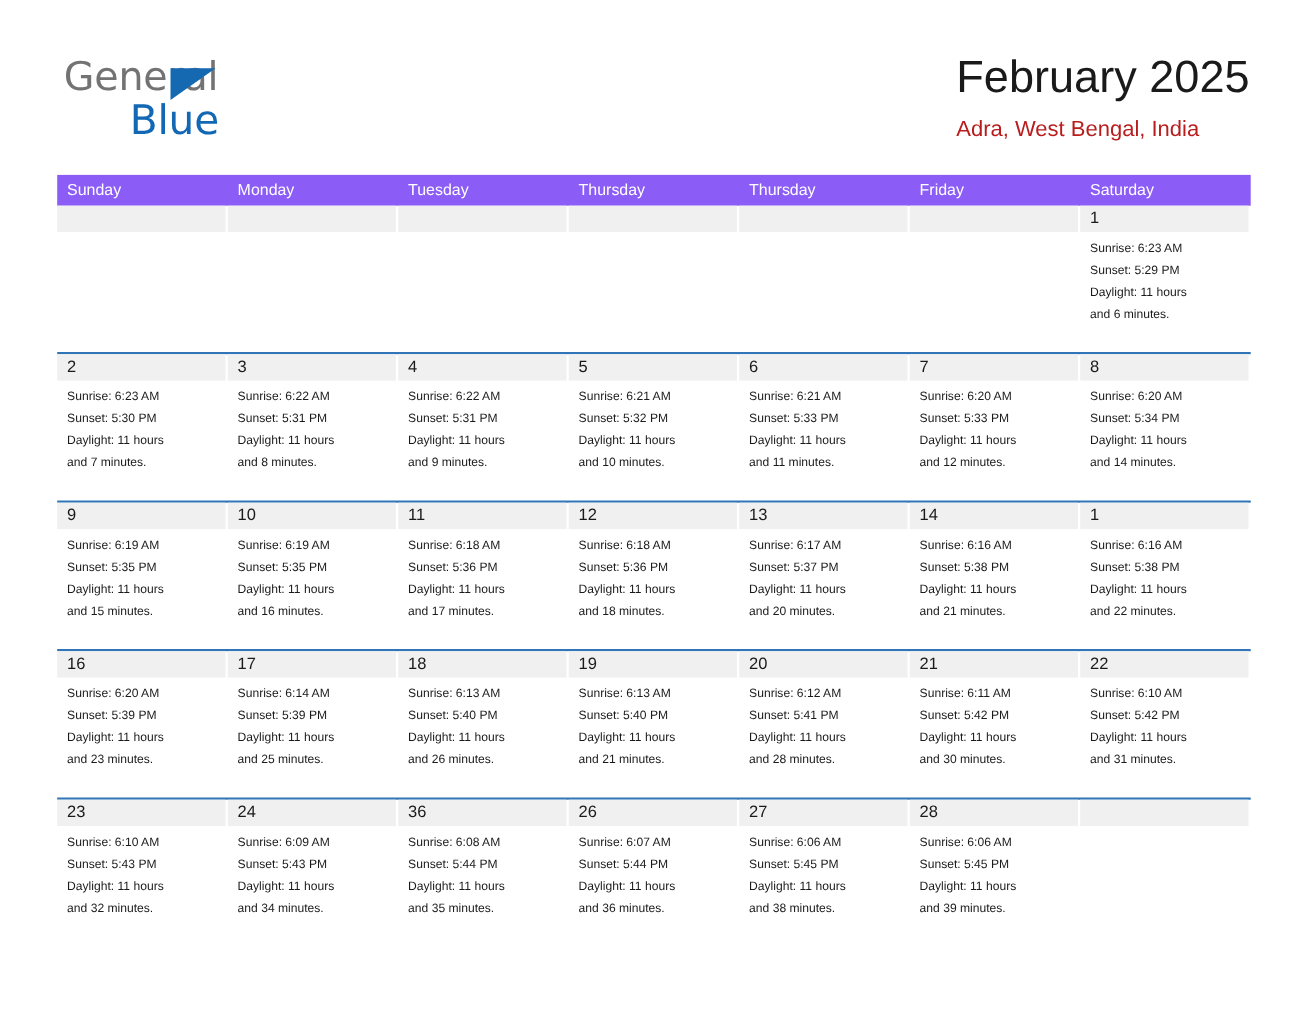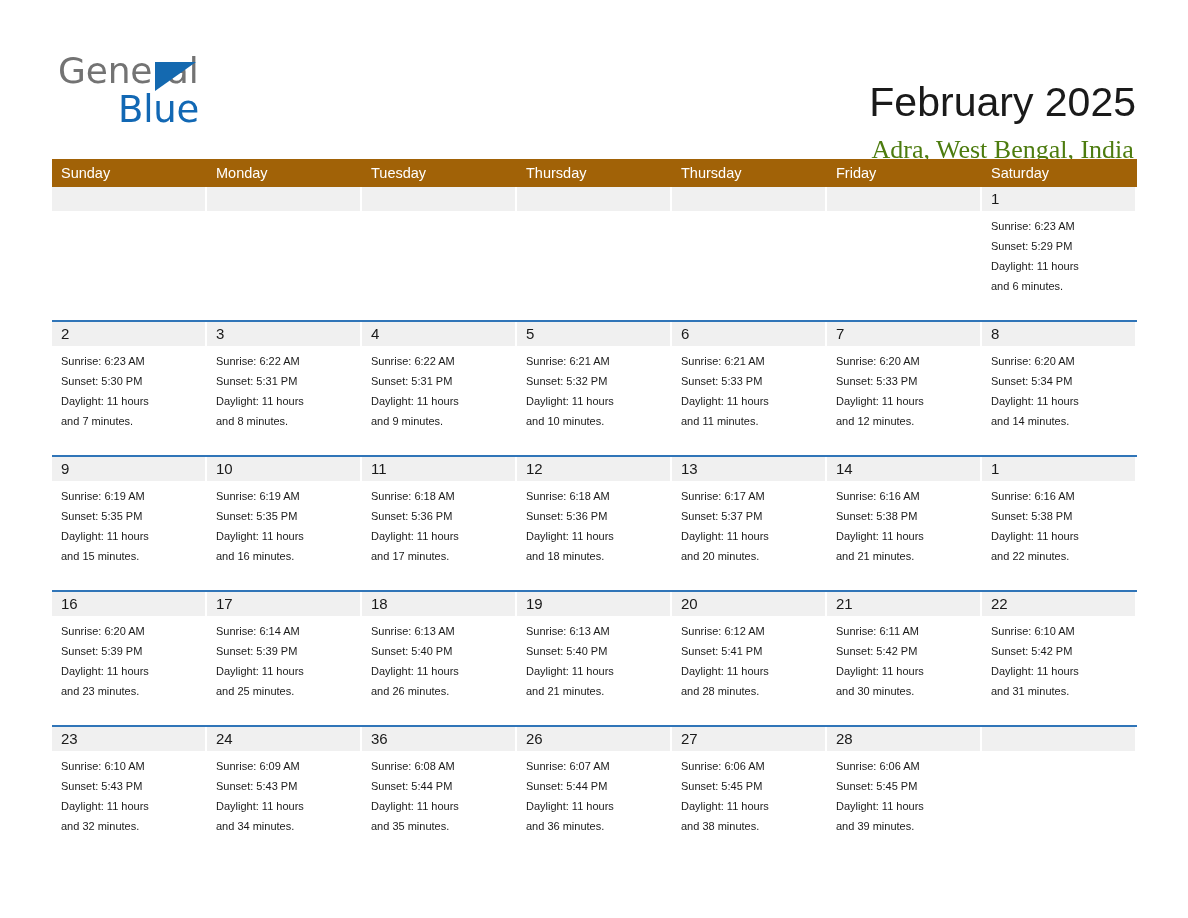--- a/index.html
+++ b/index.html
@@ -64,51 +64,49 @@
     line-height: 44px;
     letter-spacing: -0.2px;
     color: #1268b4;
     font-family: "DejaVu Sans", sans-serif;
     font-weight: 400;
   }
   .title-wrap {
     position: absolute;
     right: 0;
     top: 0;
-    text-align: center;
-    margin-top: 32px;
+    text-align: left;
   }
   .cal-title {
     font-size: 41px;
     line-height: 52px;
     color: #1a1a1a;
     font-weight: 400;
     white-space: nowrap;
   }
   .cal-sub {
     margin-top: 8px;
-    font-size: 26px;
+    font-size: 20px;
     line-height: 28px;
-    color: #4d7c0f;
+    color: #b91c1c;
     font-weight: 400;
     white-space: nowrap;
-    font-family: Liberation Serif, serif;
   }
 
   
   .calendar {
     position: absolute;
     left: 52px;
     top: 159px;
     width: 1085px;
   }
   .weekhead {
     display: flex;
     width: 100%;
-    background: #a16207;
+    background: #8b5cf6;
     height: 28px;
   }
   .weekhead .hcell {
     flex: 1 1 0;
     color: #ffffff;
     font-size: 14.5px;
     line-height: 28px;
     padding-left: 9px;
     box-sizing: border-box;
     white-space: nowrap;

